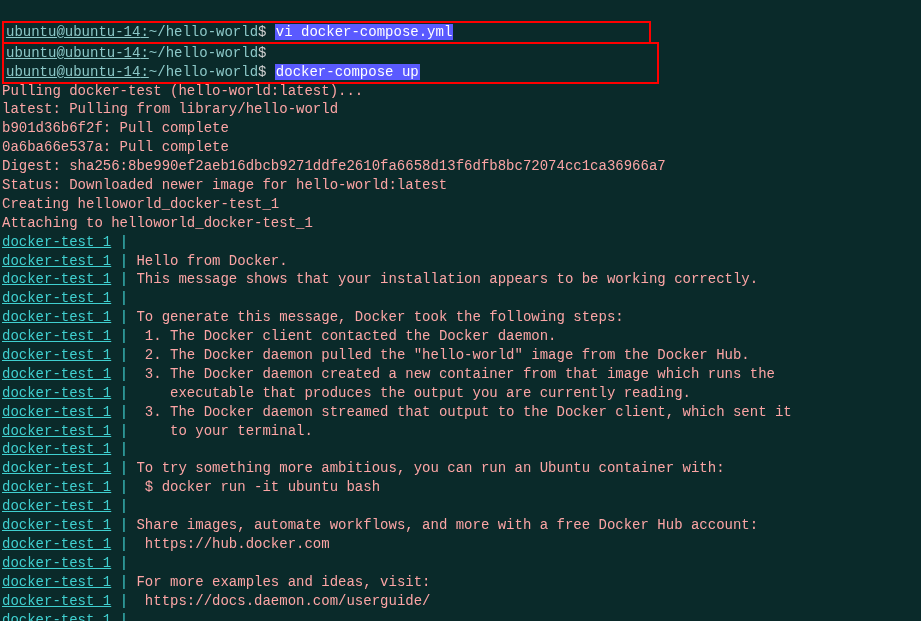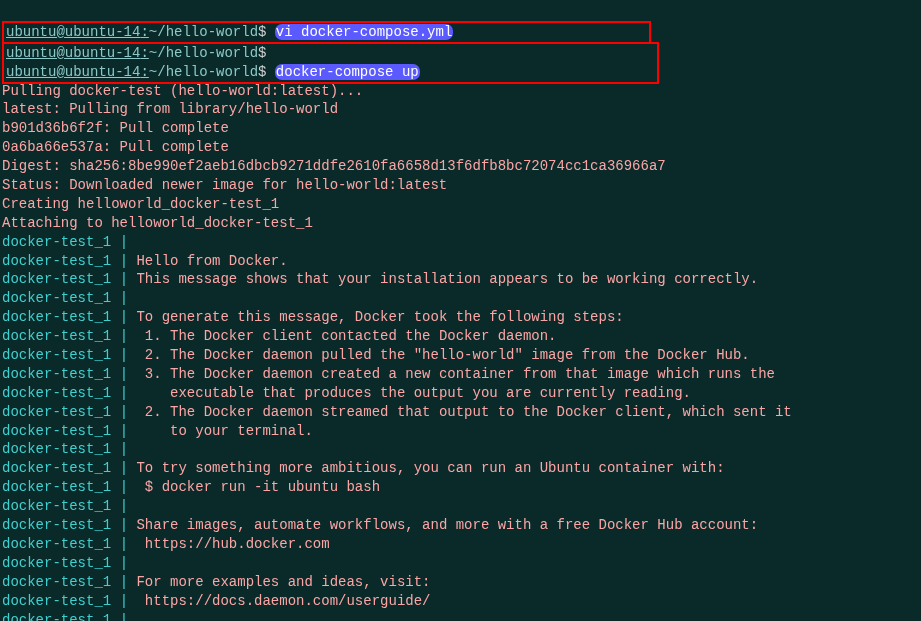--- a/index.html
+++ b/index.html
@@ -27,24 +27,23 @@
       padding: 0 2px 0 2px;
       margin-bottom: -2px;
     }
     .prompt-user { color: #8cc8c8; text-decoration: underline; }
     .prompt-path { color: #8cc8c8; }
     .prompt-dollar { color: #d0d0d0; }
     .cmd-highlight { 
       background: #5a5aff; 
       color: #ffffff;
       padding: 0 1px;
-      border-radius: 7px;
     }
     .output { color: #fca5a5; }
-    .service-label { color: #40d0d0; }
+    .service-label { color: #40d0d0; text-decoration: underline; }
     .pipe { color: #40d0d0; }
   </style>
 </head>
 <body>
 
 <div class="terminal">
 <span class="highlight-box"><span class="prompt-user">ubuntu@ubuntu-14</span><span class="prompt-user">:</span><span class="prompt-path">~/hello-world</span><span class="prompt-dollar">$</span> <span class="cmd-highlight">vi docker-compose.yml</span>                       </span>
 <span class="highlight-box"><span class="prompt-user">ubuntu@ubuntu-14</span><span class="prompt-user">:</span><span class="prompt-path">~/hello-world</span><span class="prompt-dollar">$</span>                                              
 <span class="prompt-user">ubuntu@ubuntu-14</span><span class="prompt-user">:</span><span class="prompt-path">~/hello-world</span><span class="prompt-dollar">$</span> <span class="cmd-highlight">docker-compose up</span>                            </span>
 <span class="output">Pulling docker-test (hello-world:latest)...</span>
@@ -57,21 +56,21 @@
 <span class="output">Attaching to helloworld_docker-test_1</span>
 <span class="service-label">docker-test_1</span> <span class="pipe">|</span> <span class="output"></span>
 <span class="service-label">docker-test_1</span> <span class="pipe">|</span> <span class="output">Hello from Docker.</span>
 <span class="service-label">docker-test_1</span> <span class="pipe">|</span> <span class="output">This message shows that your installation appears to be working correctly.</span>
 <span class="service-label">docker-test_1</span> <span class="pipe">|</span> <span class="output"></span>
 <span class="service-label">docker-test_1</span> <span class="pipe">|</span> <span class="output">To generate this message, Docker took the following steps:</span>
 <span class="service-label">docker-test_1</span> <span class="pipe">|</span> <span class="output"> 1. The Docker client contacted the Docker daemon.</span>
 <span class="service-label">docker-test_1</span> <span class="pipe">|</span> <span class="output"> 2. The Docker daemon pulled the "hello-world" image from the Docker Hub.</span>
 <span class="service-label">docker-test_1</span> <span class="pipe">|</span> <span class="output"> 3. The Docker daemon created a new container from that image which runs the</span>
 <span class="service-label">docker-test_1</span> <span class="pipe">|</span> <span class="output">    executable that produces the output you are currently reading.</span>
-<span class="service-label">docker-test_1</span> <span class="pipe">|</span> <span class="output"> 2. The Docker daemon streamed that output to the Docker client, which sent it</span>
+<span class="service-label">docker-test_1</span> <span class="pipe">|</span> <span class="output"> 3. The Docker daemon streamed that output to the Docker client, which sent it</span>
 <span class="service-label">docker-test_1</span> <span class="pipe">|</span> <span class="output">    to your terminal.</span>
 <span class="service-label">docker-test_1</span> <span class="pipe">|</span> <span class="output"></span>
 <span class="service-label">docker-test_1</span> <span class="pipe">|</span> <span class="output">To try something more ambitious, you can run an Ubuntu container with:</span>
 <span class="service-label">docker-test_1</span> <span class="pipe">|</span> <span class="output"> $ docker run -it ubuntu bash</span>
 <span class="service-label">docker-test_1</span> <span class="pipe">|</span> <span class="output"></span>
 <span class="service-label">docker-test_1</span> <span class="pipe">|</span> <span class="output">Share images, automate workflows, and more with a free Docker Hub account:</span>
 <span class="service-label">docker-test_1</span> <span class="pipe">|</span> <span class="output"> https://hub.docker.com</span>
 <span class="service-label">docker-test_1</span> <span class="pipe">|</span> <span class="output"></span>
 <span class="service-label">docker-test_1</span> <span class="pipe">|</span> <span class="output">For more examples and ideas, visit:</span>
 <span class="service-label">docker-test_1</span> <span class="pipe">|</span> <span class="output"> https://docs.daemon.com/userguide/</span>

